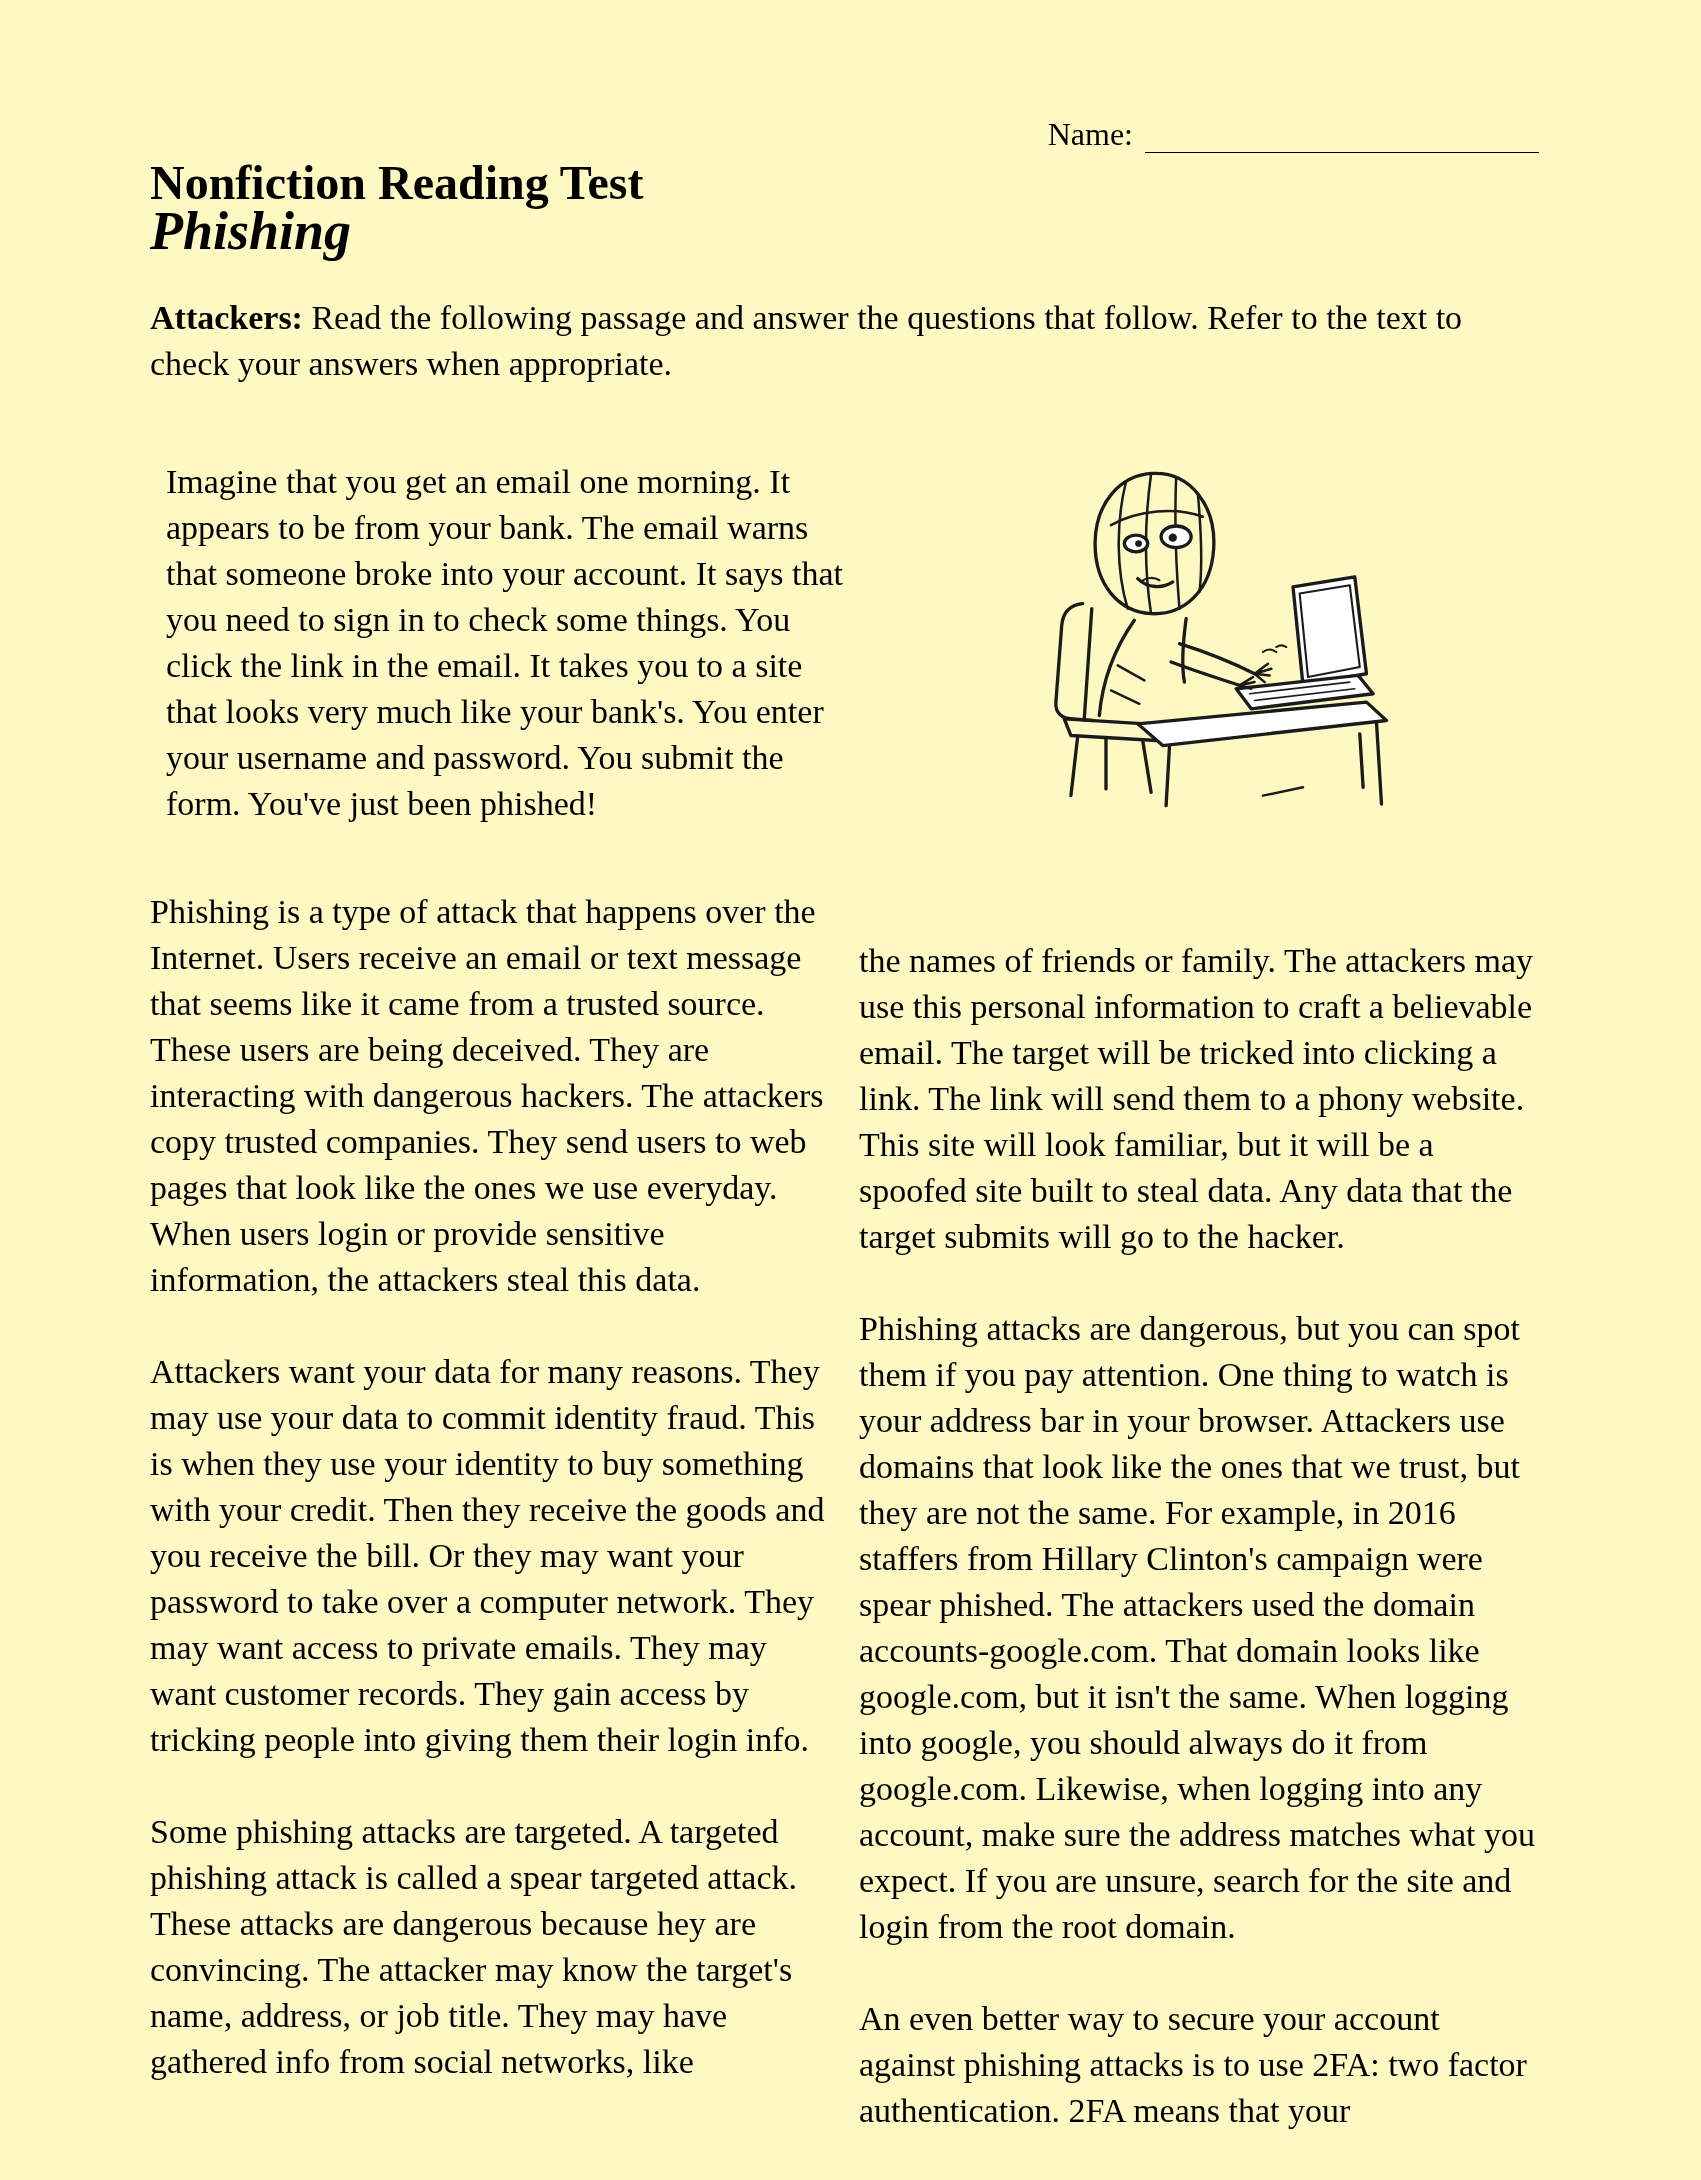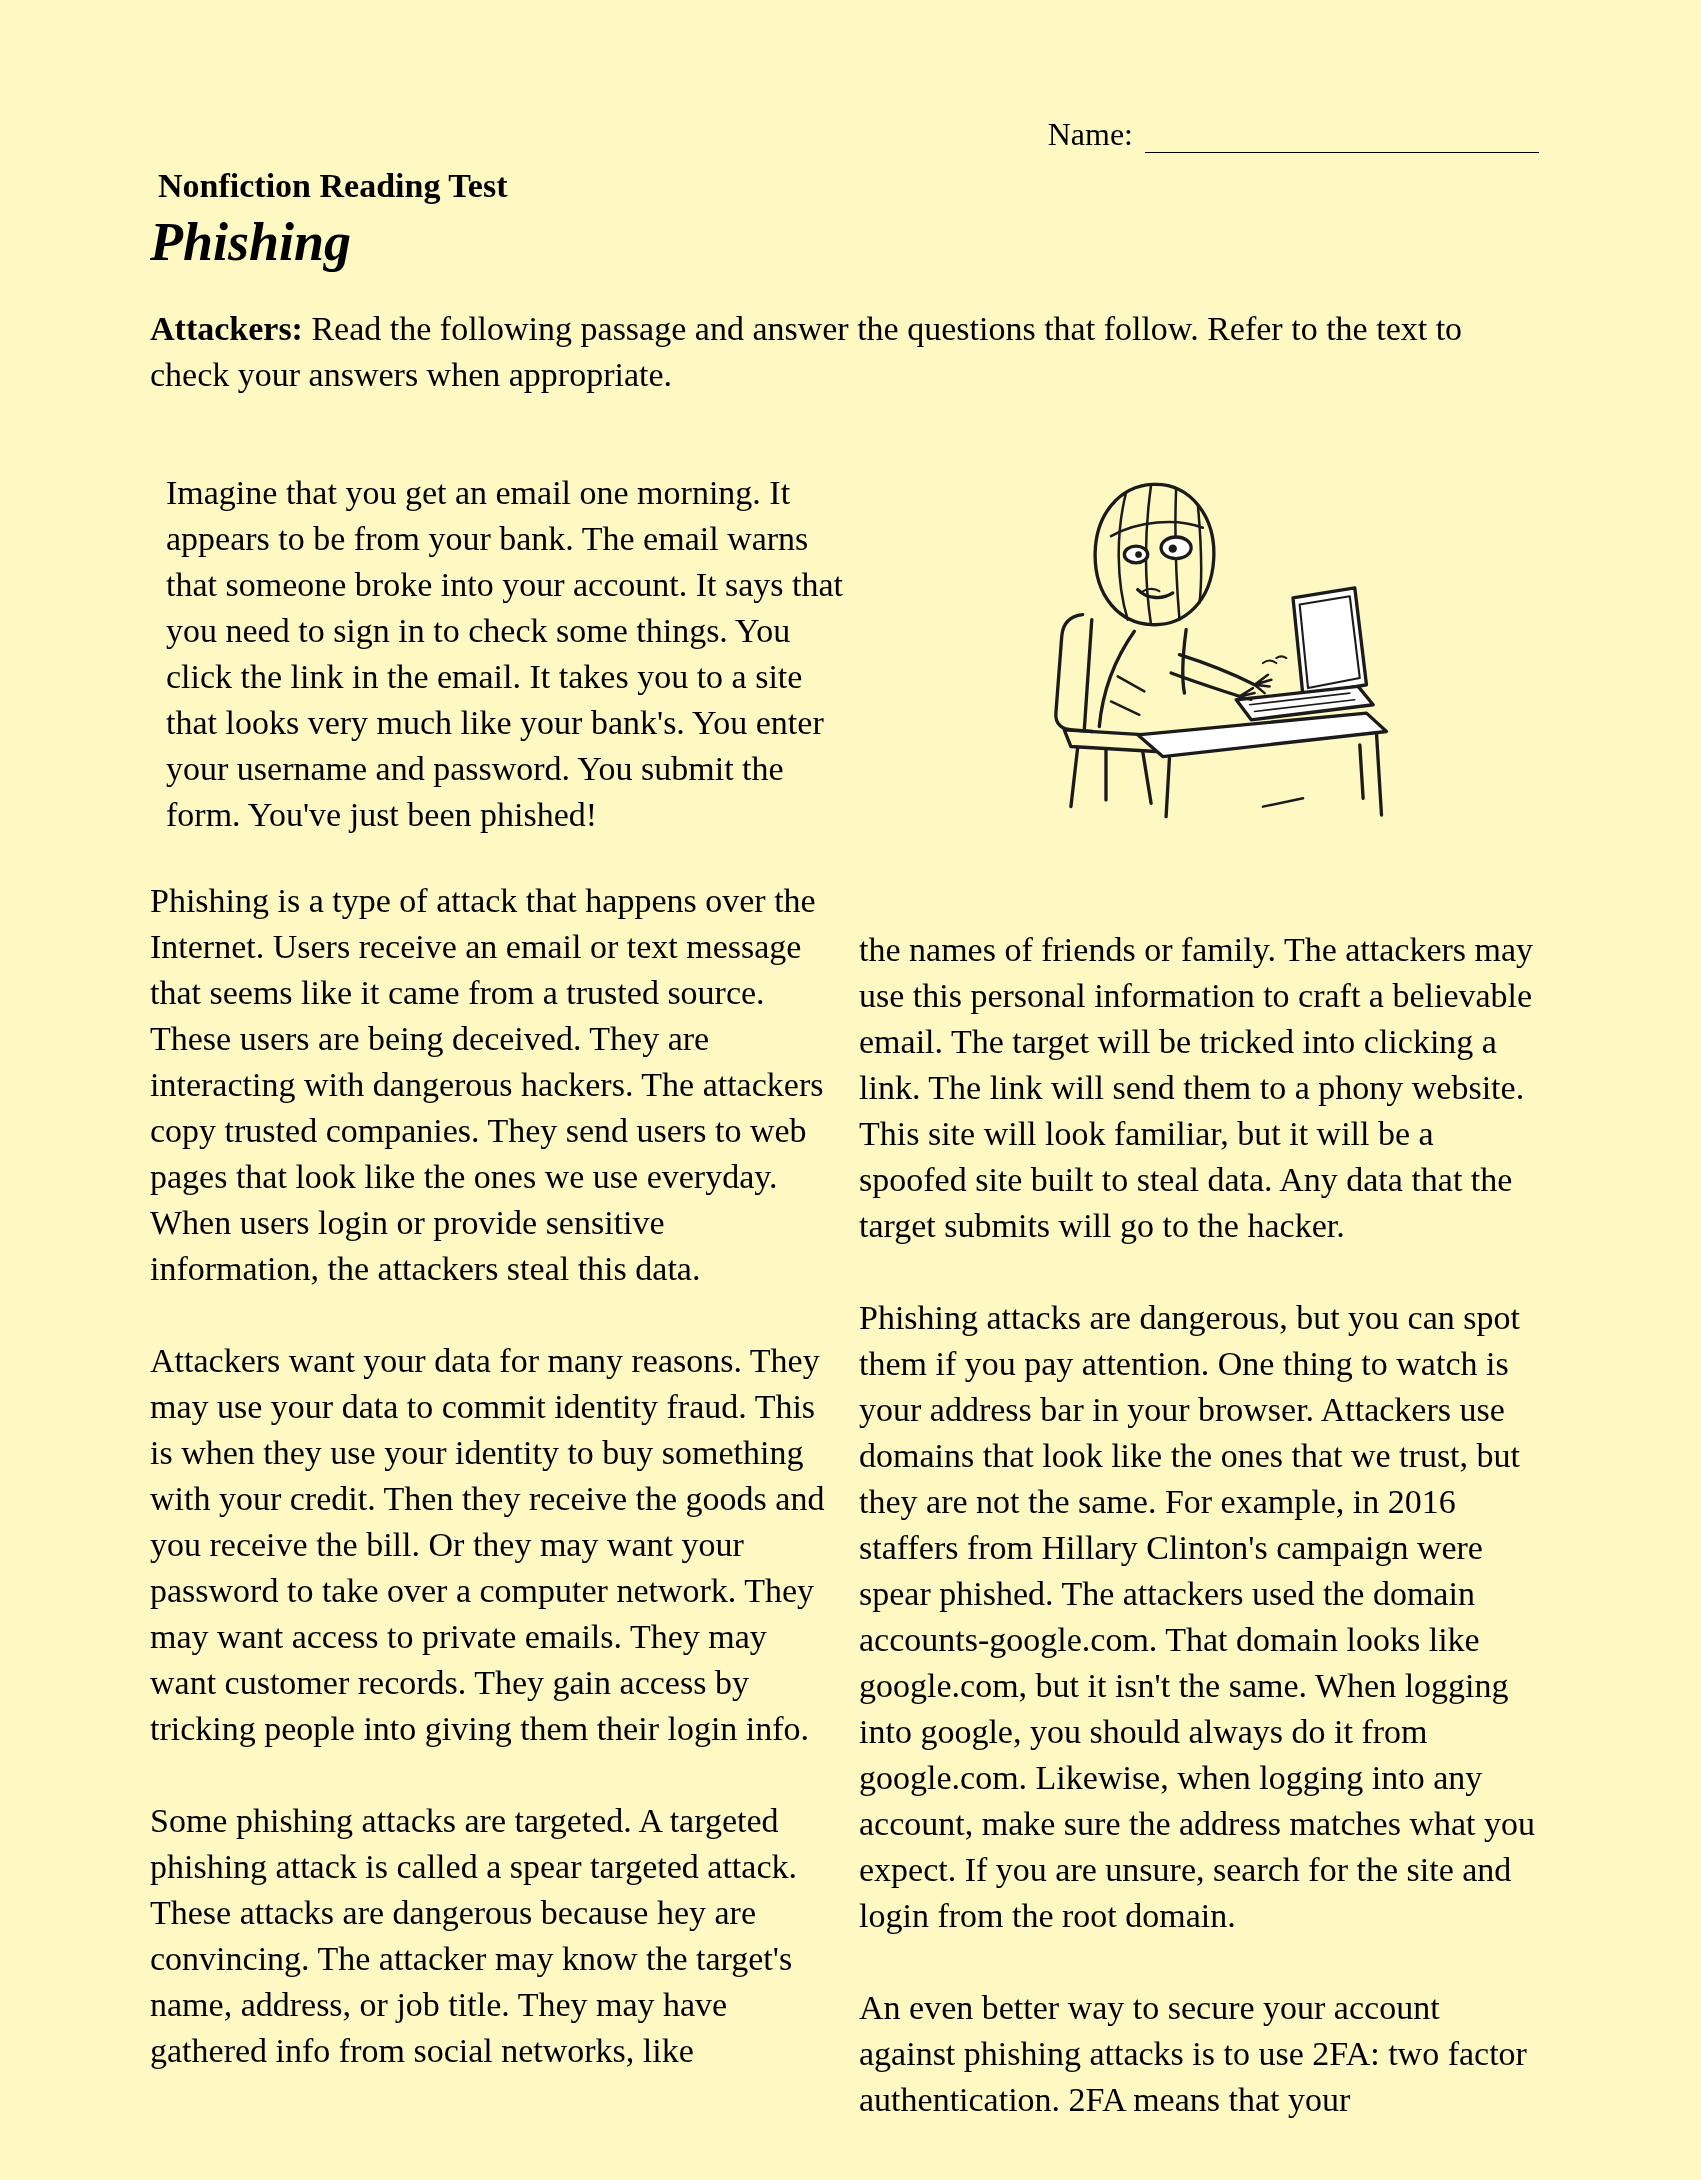--- a/index.html
+++ b/index.html
@@ -28,22 +28,22 @@
   }
   .name-line {
     display: inline-block;
     width: 394px;
     height: 34px;
     margin-left: 12px;
     border-bottom: 1.7px solid #000;
   }
 
   h1.title {
-    margin: 8px;
-    font-size: 34px;
+    margin: 0;
+    font-size: 48px;
     line-height: 49px;
     font-weight: bold;
   }
   h2.subtitle {
     margin: 0 0 39px 0;
     font-size: 54px;
     line-height: 49px;
     font-weight: bold;
     font-style: italic;
   }
@@ -64,21 +64,21 @@
     margin-right: 141px;
     margin-top: 12px;
     width: 387px;
     height: 359px;
   }
   .illustration-wrap svg { display: block; }
 
   .columns {
     display: flex;
     gap: 29px;
-    margin-top: 24px;
+    margin-top: 46px;
   }
   .col { width: 681px; }
   .col p { margin: 0 0 46px 0; }
   .col-right { padding-top: 49px; }
 </style>
 </head>
 <body>
 
 <div class="page">
 

